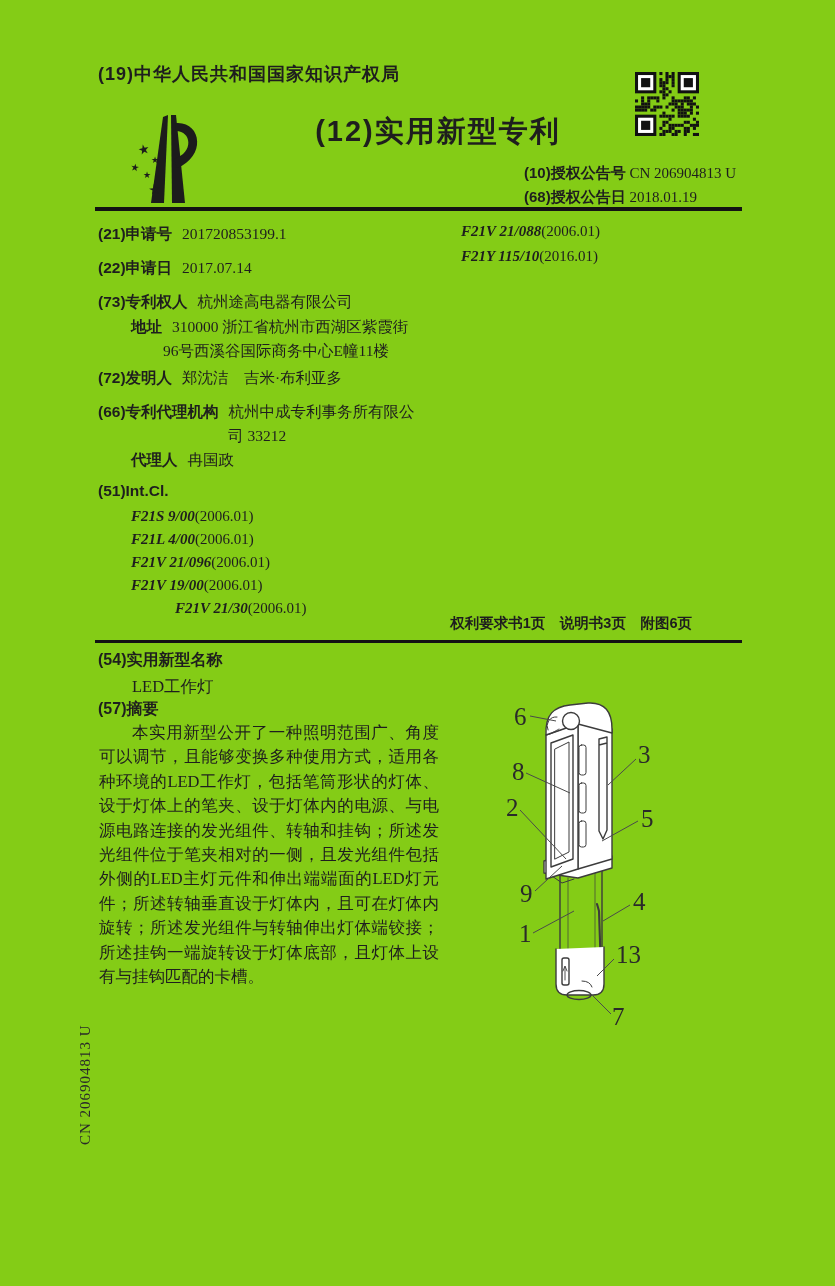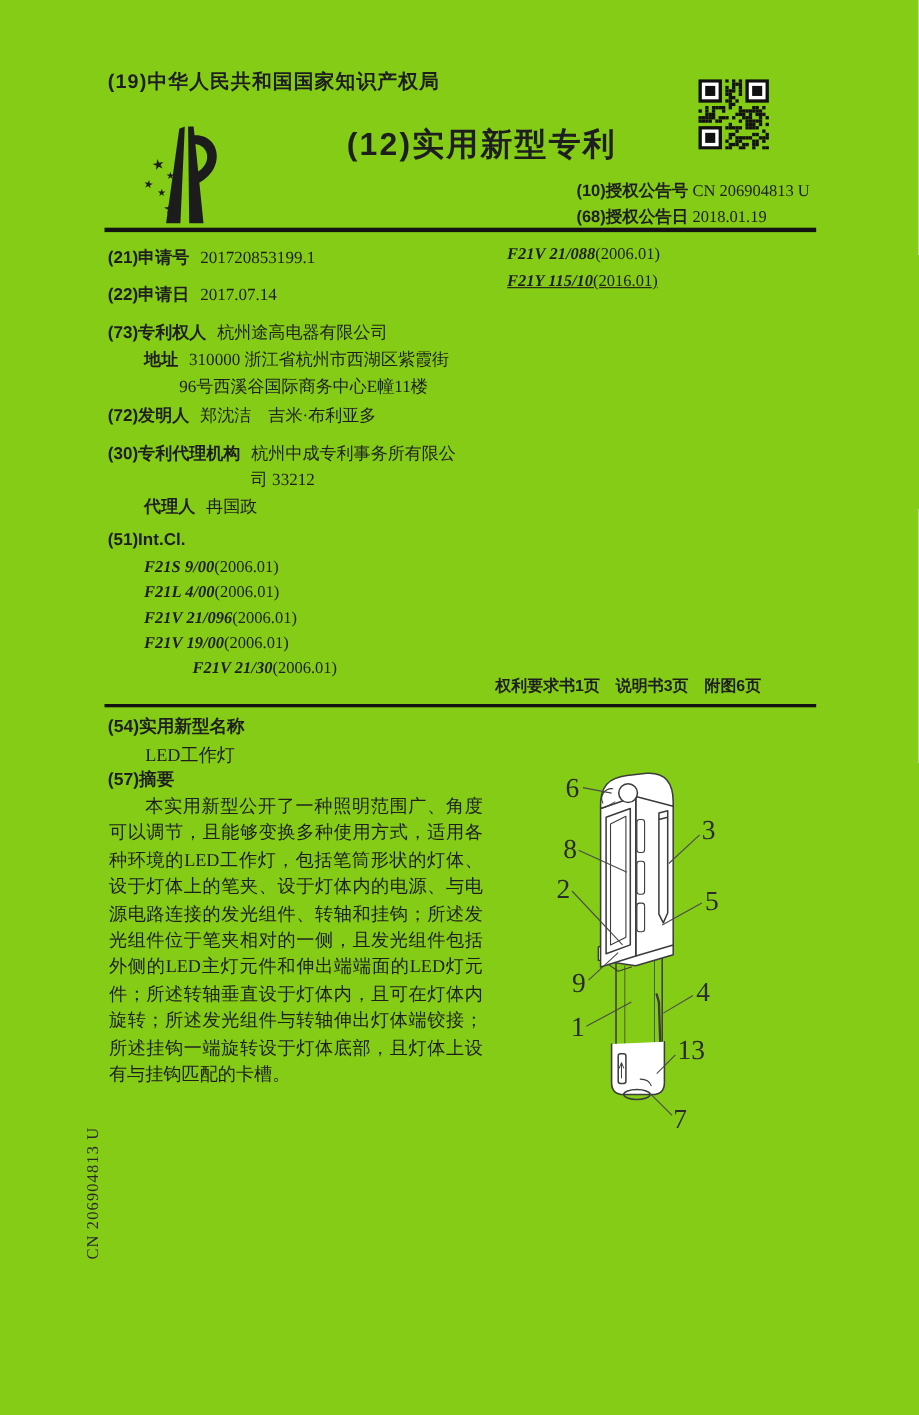--- a/index.html
+++ b/index.html
@@ -228,21 +228,21 @@
     <span>310000 浙江省杭州市西湖区紫霞街</span>
   </div>
   <div class="abs fieldrow" style="left:163px;top:341px;">
     <span>96号西溪谷国际商务中心E幢11楼</span>
   </div>
   <div class="abs fieldrow" style="left:98px;top:368px;">
     <span class="lab">(72)发明人</span>
     <span>郑沈洁　吉米·布利亚多</span>
   </div>
   <div class="abs fieldrow" style="left:98px;top:402px;">
-    <span class="lab">(30)专利代理机构</span>
+    <span class="lab">(66)专利代理机构</span>
     <span>杭州中成专利事务所有限公</span>
   </div>
   <div class="abs fieldrow" style="left:228px;top:426px;">
     <span>司 33212</span>
   </div>
   <div class="abs fieldrow" style="left:131px;top:450px;">
     <span class="lab">代理人</span>
     <span>冉国政</span>
   </div>
   <div class="abs fieldrow" style="left:98px;top:482px;">
@@ -260,21 +260,21 @@
   <div class="abs fieldrow" style="left:131px;top:576px;">
     <span class="code">F21V 19/00</span><span class="ver">(2006.01)</span>
   </div>
   <div class="abs fieldrow" style="left:145px;top:599px;margin-left:30px;">
     <span class="code">F21V 21/30</span><span class="ver">(2006.01)</span>
   </div>
 
   <div class="abs fieldrow" style="left:461px;top:222px;">
     <span class="code">F21V 21/088</span><span class="ver">(2006.01)</span>
   </div>
-  <div class="abs fieldrow" style="left:461px;top:247px;text-decoration:underline;">
+  <div class="abs fieldrow" style="left:461px;top:247px;">
     <span class="code">F21Y 115/10</span><span class="ver">(2016.01)</span>
   </div>
 
   <div class="abs pages">权利要求书1页　说明书3页　附图6页</div>
 
   <div class="abs rule" style="left:95px;top:640px;width:647px;height:2.5px;"></div>
 
   <div class="abs fieldrow sec-label" style="left:98px;top:650px;">
     <span class="lab">(54)实用新型名称</span>
   </div>

